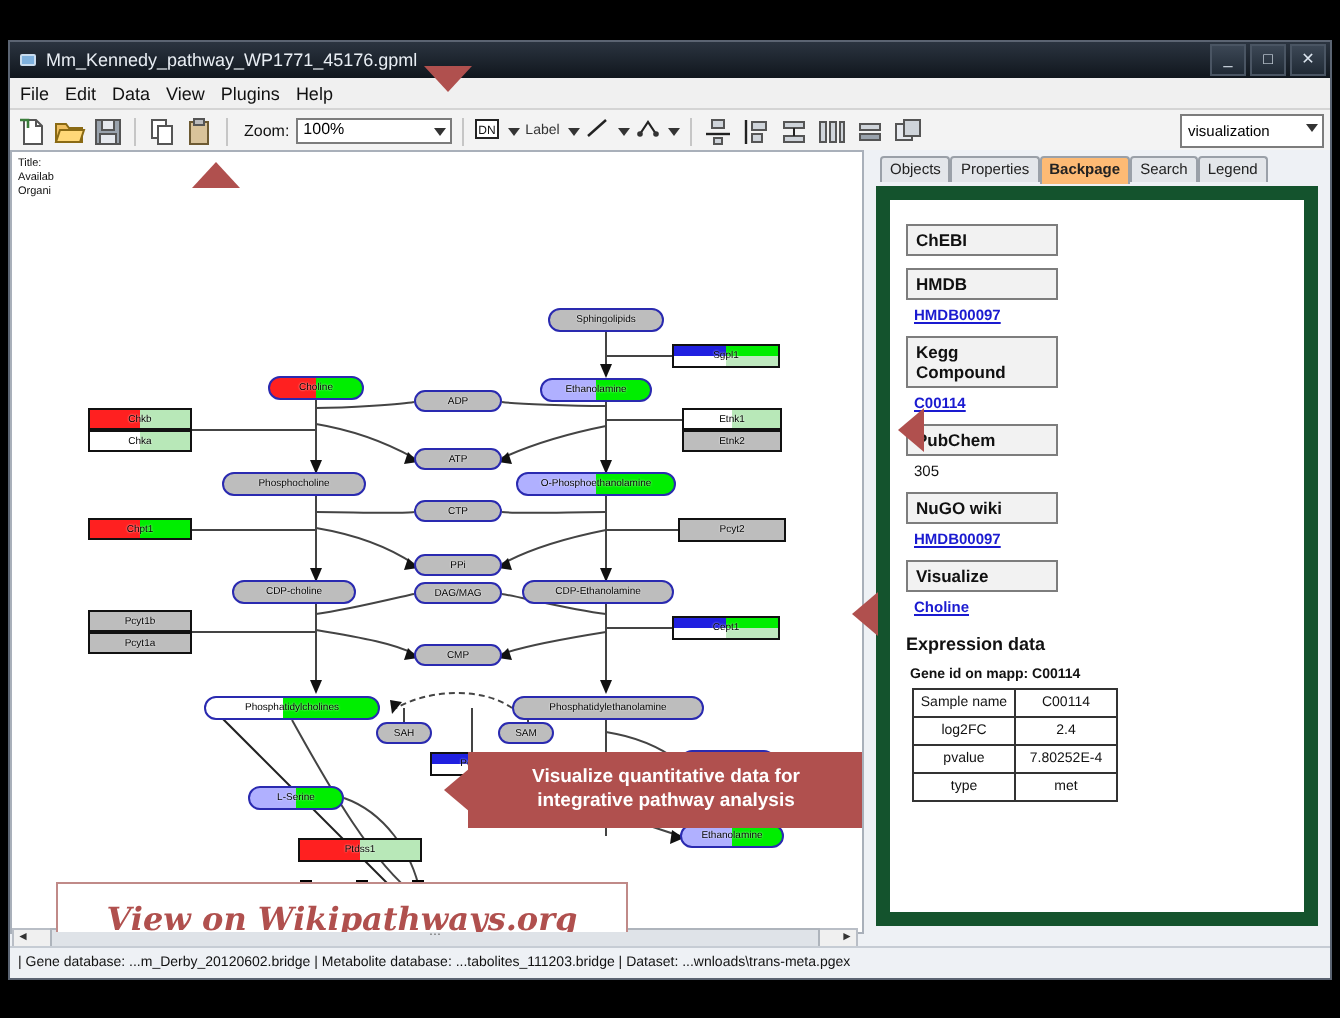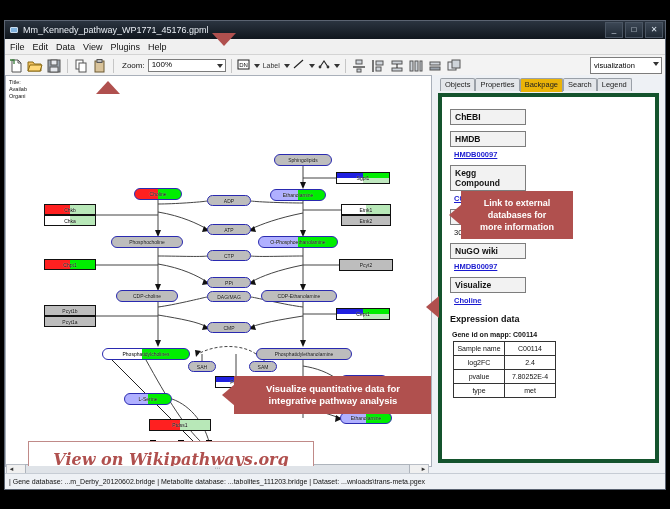--- a/index.html
+++ b/index.html
@@ -49,22 +49,22 @@
   .canvas{position:absolute;inset:0;background:#fff;}
   .sidepane{flex:1 1 auto;background:#eef1f5;position:relative;padding-left:2px;}
 
   
   .infoblk{position:absolute;left:3px;top:3px;font-size:5.5px;color:#111;line-height:7px;}
 
   
   .tabrow{display:flex;align-items:flex-end;height:14px;padding-left:6px;gap:0px;font-size:7.5px;margin-top:2px;}
   .tab{border:1px solid #9aa0a8;border-bottom:none;background:#e3e6ea;padding:1px 4px 1px 4px;
        border-radius:2px 2px 0 0;color:#222;line-height:10px;}
-  .tab.sel{background:#eab308;font-weight:normal;padding-bottom:2px;margin-bottom:-1px;}
-  .panebox{position:absolute;left:6px;right:6px;top:18px;bottom:4px;background:#fff;border:4px solid #14532d;
+  .tab.sel{background:#fdba74;font-weight:bold;padding-bottom:2px;margin-bottom:-1px;}
+  .panebox{position:absolute;left:6px;right:6px;top:18px;bottom:4px;background:#fff;border:7px solid #14532d;
            overflow:hidden;}
   .paneinner{padding:6px 8px;}
   .dbhdr{border:1px solid #7d7d7d;background:#f2f2f2;font-size:8.5px;font-weight:bold;color:#111;
          padding:2px 4px;width:76px;box-sizing:border-box;margin-top:6px;}
   .dblink{font-size:7.5px;color:#1a1ad0;text-decoration:underline;margin:3px 0 0 4px;display:block;font-weight:bold;}
   .dbplain{font-size:7.5px;color:#111;margin:3px 0 0 4px;display:block;}
   .exprhdr{font-size:9px;font-weight:bold;color:#111;margin:9px 0 0 0;}
   .geneid{font-size:7px;color:#111;margin:7px 0 3px 2px;font-weight:bold;}
   table.expr{border-collapse:collapse;margin-left:3px;}
   table.expr td{border:1px solid #333;font-size:7px;text-align:center;padding:2px 3px;color:#111;
@@ -509,25 +509,20 @@
                   </tr>
                   <tr>
                     <td>type</td>
                     <td>met</td>
                   </tr>
                 </tbody>
             </table>
           </div>
         </div>
 
-        <div class="callout" style="left:29px;top:116px;width:112px;height:48px;font-size:9px;">
-          <span style="white-space:pre-line;">Link  to external
-databases  for
-more information</span>
-        </div>
         <div class="arrow-l" style="left:17px;top:129px;"></div>
         <div class="arrow-l" style="left:-6px;top:221px;"></div>
       </div>
     </div>
 
     <div class="hscroll">
       <span class="ar">◄</span>
       <span class="thumb">⋯</span>
       <span class="ar">►</span>
     </div>

